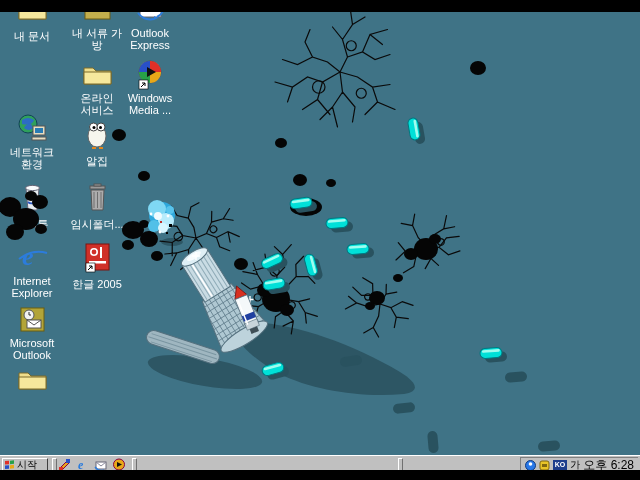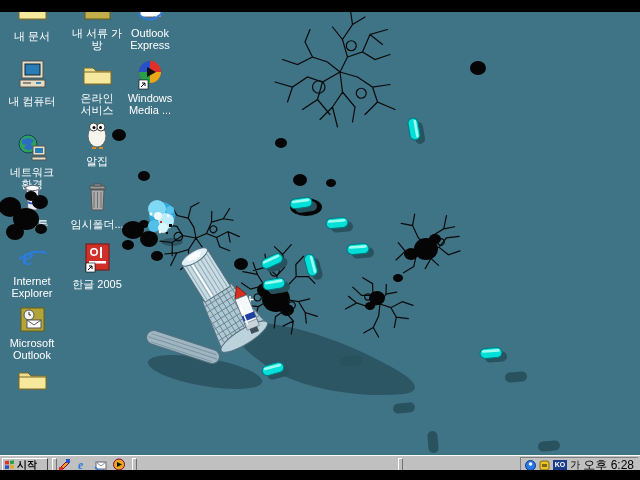--- a/index.html
+++ b/index.html
@@ -24,21 +24,21 @@
   .crack{stroke:var(--crack_color);fill:none;stroke-width:1.2;stroke-linecap:round;}
   .blob{fill:var(--splat_color);}
   .capsule-body{fill:var(--capsule_color);}
   .capsule-shadow-fill{fill:var(--capsule_shadow_color);}
   .gshadow{fill:var(--shadow_color);}
   
   .taskbar{position:absolute;left:0;top:455px;width:640px;height:15px;background:var(--taskbar_face);border-top:1px solid #FFFFFF;z-index:35;}
   .start-btn{position:absolute;left:2px;top:2px;width:46px;height:14px;background:var(--taskbar_face);
     border-top:1px solid #FFF;border-left:1px solid #FFF;border-right:1px solid #404040;border-bottom:1px solid #404040;
     display:flex;align-items:center;gap:2px;padding-left:2px;box-sizing:border-box;}
-  .start-btn span{font-size:10px;font-weight:bold;color:#000;}
+  .start-btn span{font-size:10px;font-weight:normal;color:#000;}
   .tb-handle{position:absolute;top:2px;width:3px;height:12px;border-left:1px solid #FFF;border-top:1px solid #FFF;border-right:1px solid #707070;background:#C0C0C0;}
   .ql{position:absolute;left:58px;top:2px;display:flex;gap:4px;}
   .ql .qli{width:14px;height:13px;display:block;}
   .tray{position:absolute;right:2px;top:1px;height:14px;display:flex;align-items:center;gap:3px;
     border-left:1px solid #808080;border-top:1px solid #808080;padding:0 4px 0 4px;}
   .ko-badge{background:#1B3C8C;color:#FFF;font-size:7px;font-weight:bold;padding:1px 2px;line-height:8px;}
   .ime{font-size:10px;color:#000;line-height:10px;}
   .clock{font-size:12px;color:#000;white-space:nowrap;}
 </style>
 </head>
@@ -47,31 +47,21 @@
 <div class="screen">
 
   <div class="cell" style="left:0px;top:-7px">
     <svg class="ic" viewBox="0 0 33 33">
       <rect x="12" y="5" width="12" height="10" fill="#FFF" stroke="#777"></rect>
       <path d="M3 10h9l3 3h15v13H3z" fill="#EFDE8C" stroke="#7A6A2A"></path>
       <path d="M3 14h27v12H3z" fill="#F6E89C" stroke="#7A6A2A"></path>
     </svg>
     <div class="lbl">내 문서</div>
   </div>
-  <div class="cell" style="left:0px;top:58px">
-    <svg class="ic" viewBox="0 0 33 33">
-      <rect x="6" y="3" width="21" height="17" fill="#E6DEC2" stroke="#555"></rect>
-      <rect x="9" y="6" width="15" height="11" fill="#2A7CB4" stroke="#123"></rect>
-      <rect x="4" y="22" width="25" height="7" fill="#E6DEC2" stroke="#555"></rect>
-      <rect x="7" y="24" width="8" height="2" fill="#888"></rect>
-      <rect x="20" y="24" width="5" height="2" fill="#3A8CC4"></rect>
-    </svg>
-    <div class="lbl">내 컴퓨터</div>
-  </div>
-  <div class="cell" style="left:0px;top:132px">
+  <div class="cell" style="left:0px;top:112px">
     <svg class="ic" viewBox="0 0 33 33">
       <circle cx="12" cy="12" r="9" fill="#2FA05C" stroke="#145"></circle>
       <path d="M6 8 q6 -4 12 0 q-2 6 -12 4z" fill="#2C6CC4"></path>
       <path d="M8 16 q5 4 9 0 l-2 -4 q-4 -1 -7 4z" fill="#2C6CC4"></path>
       <rect x="17" y="14" width="12" height="9" fill="#E6DEC2" stroke="#555"></rect>
       <rect x="19" y="16" width="8" height="5" fill="#2A7CB4"></rect>
       <rect x="16" y="25" width="14" height="3" fill="#E6DEC2" stroke="#555"></rect>
     </svg>
     <div class="lbl">네트워크
 환경</div>

